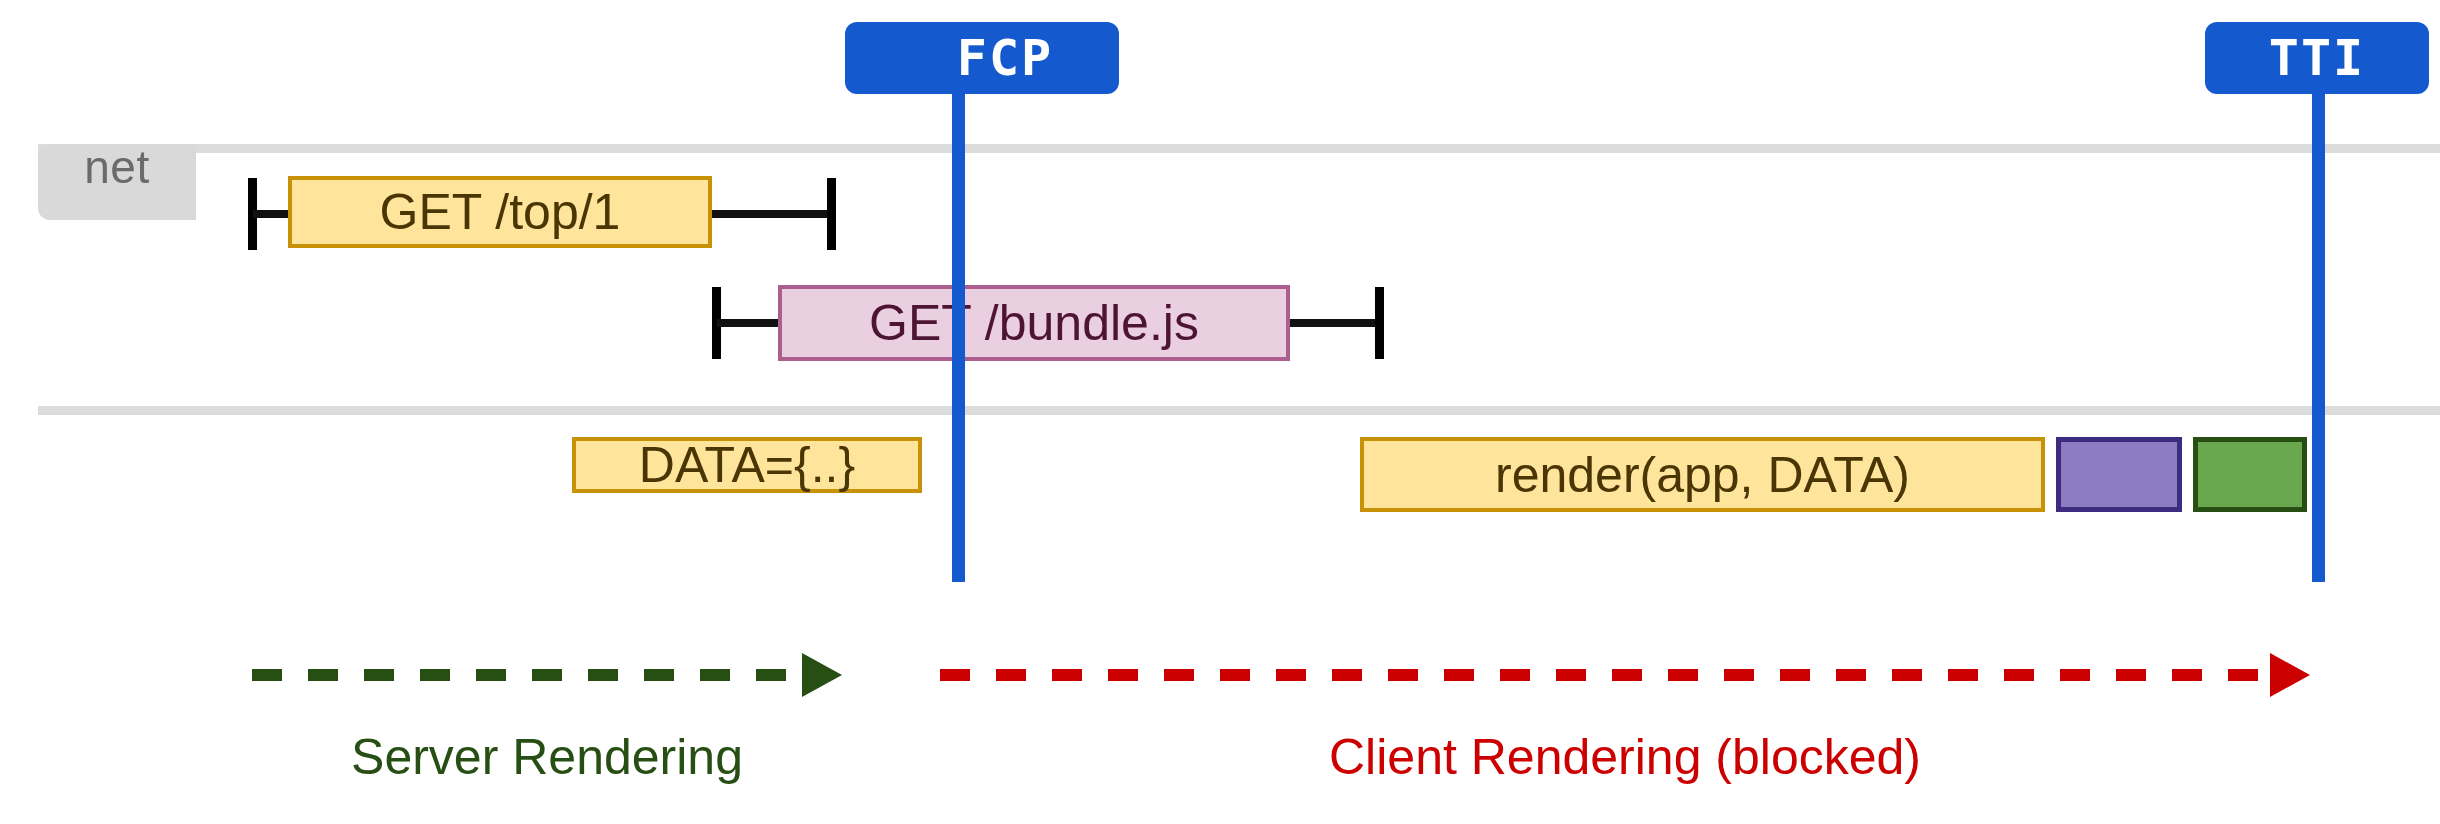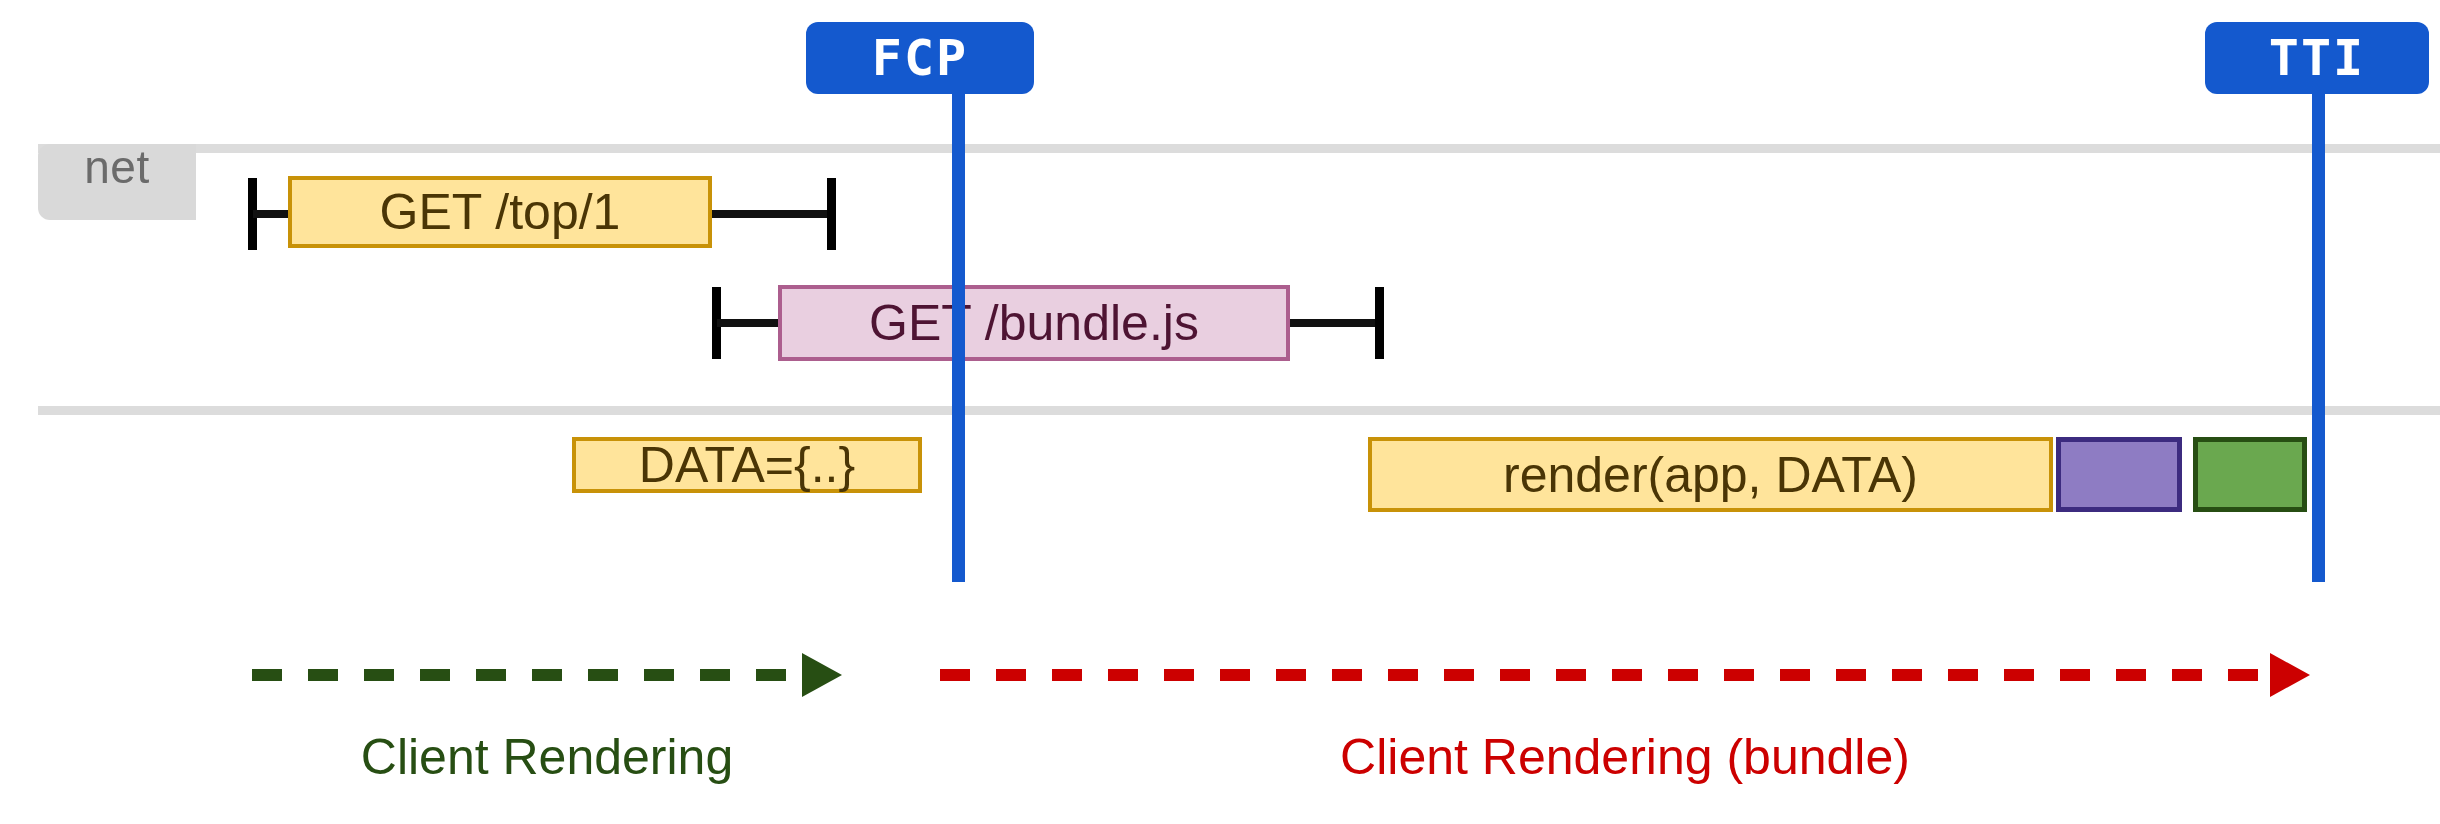--- a/index.html
+++ b/index.html
@@ -177,46 +177,46 @@
   <div class="stub" style="left:1286px; top:319px; width:94px;"></div>
   <div class="cap" style="left:1375px; top:287px; height:72px;"></div>
   <div class="task-box task-pink" style="left:778px; top:285px; width:512px; height:76px;">
     <span>GET /bundle.js</span>
   </div>
 
   <div class="task-box task-yellow" style="left:572px; top:437px; width:350px; height:56px;">
     <span>DATA={..}</span>
   </div>
 
-  <div class="task-box task-yellow" style="left:1360px; top:437px; width:685px; height:75px;margin-left:8px;">
+  <div class="task-box task-yellow" style="left:1360px; top:437px; width:685px; height:75px;">
     <span>render(app, DATA)</span>
   </div>
 
   <div class="chip chip-purple" style="left:2056px; top:437px; width:126px; height:75px;"></div>
   <div class="chip chip-green" style="left:2193px; top:437px; width:114px; height:75px;"></div>
 
   <div class="milestone-line" style="left:952px; top:92px; height:490px;"></div>
-  <div class="milestone-badge" style="left:806px; top:22px; width:228px;">
+  <div class="milestone-badge" style="left:845px; top:22px; width:228px;padding-left:46px;">
     <span>FCP</span>
   </div>
 
   <div class="milestone-line" style="left:2312px; top:92px; height:490px;"></div>
   <div class="milestone-badge" style="left:2205px; top:22px; width:224px;">
     <span>TTI</span>
   </div>
 
   <div class="phase-arrow green-phase" style="left:252px; top:669px; width:590px;">
     <div class="shaft" style="width:550px;"></div>
     <div class="head" style="left:550px;"></div>
   </div>
   <div class="phase-caption green-phase" style="left:152px; top:732px; width:790px;">
-    <span>Client Rendering</span>
+    <span>Server Rendering</span>
   </div>
 
   <div class="phase-arrow red-phase" style="left:940px; top:669px; width:1370px;">
     <div class="shaft" style="width:1330px;"></div>
     <div class="head" style="left:1330px;"></div>
   </div>
   <div class="phase-caption red-phase" style="left:830px; top:732px; width:1590px;">
-    <span>Client Rendering (bundle)</span>
+    <span>Client Rendering (blocked)</span>
   </div>
 
 </div>
 
 </body></html>

